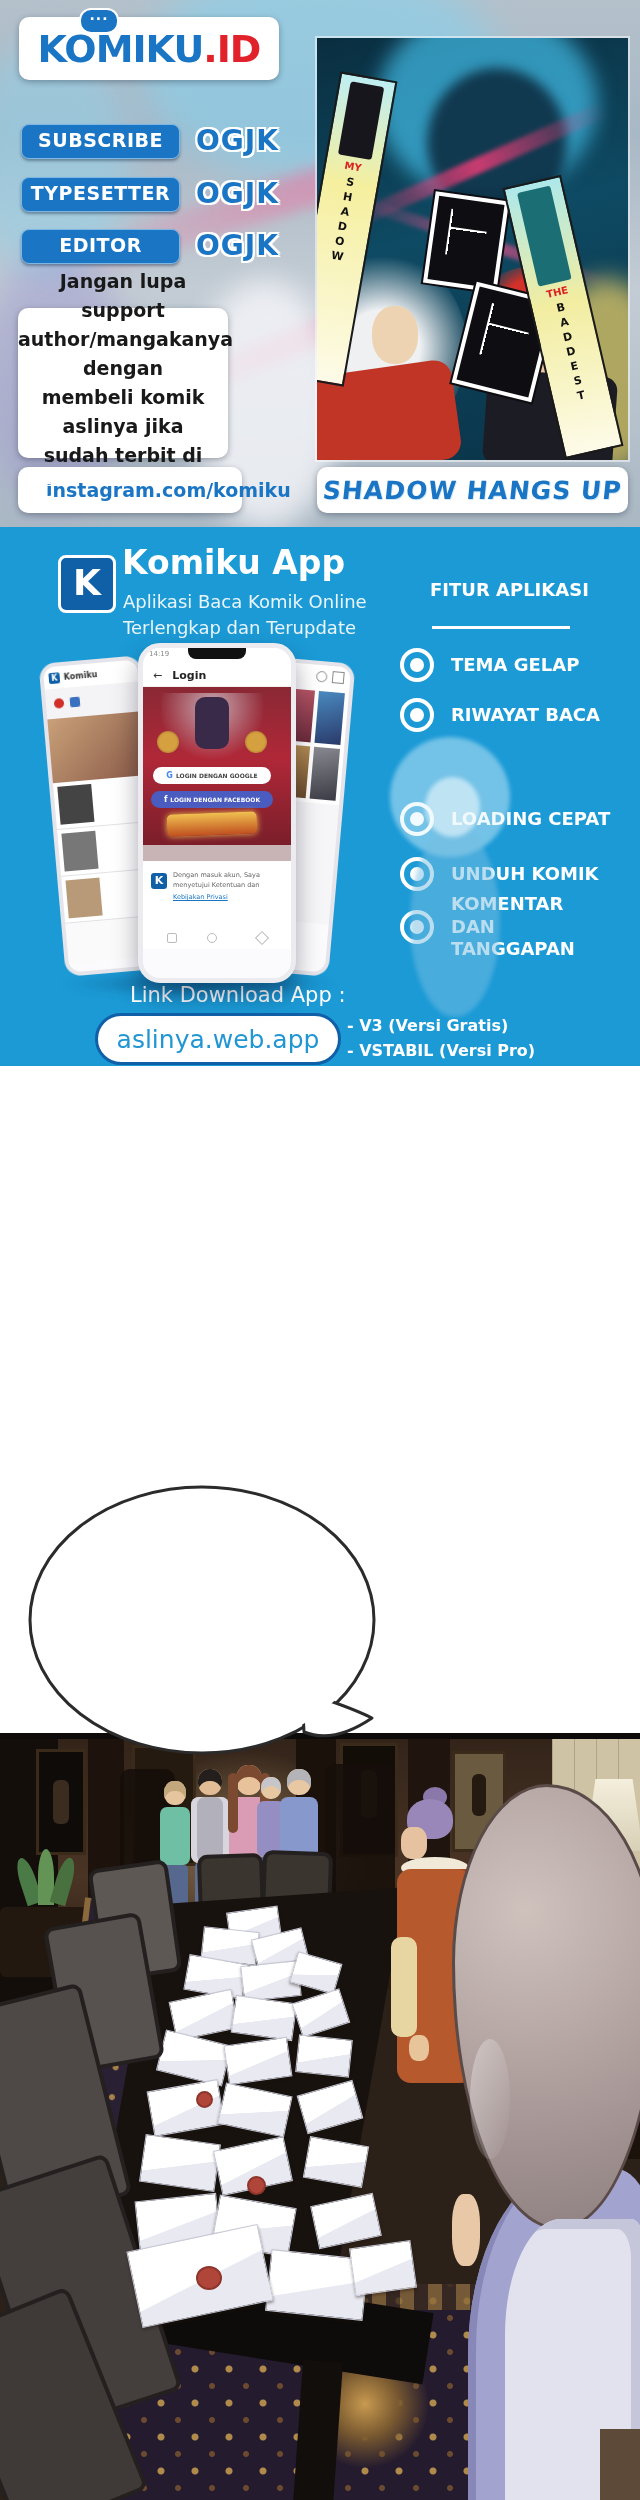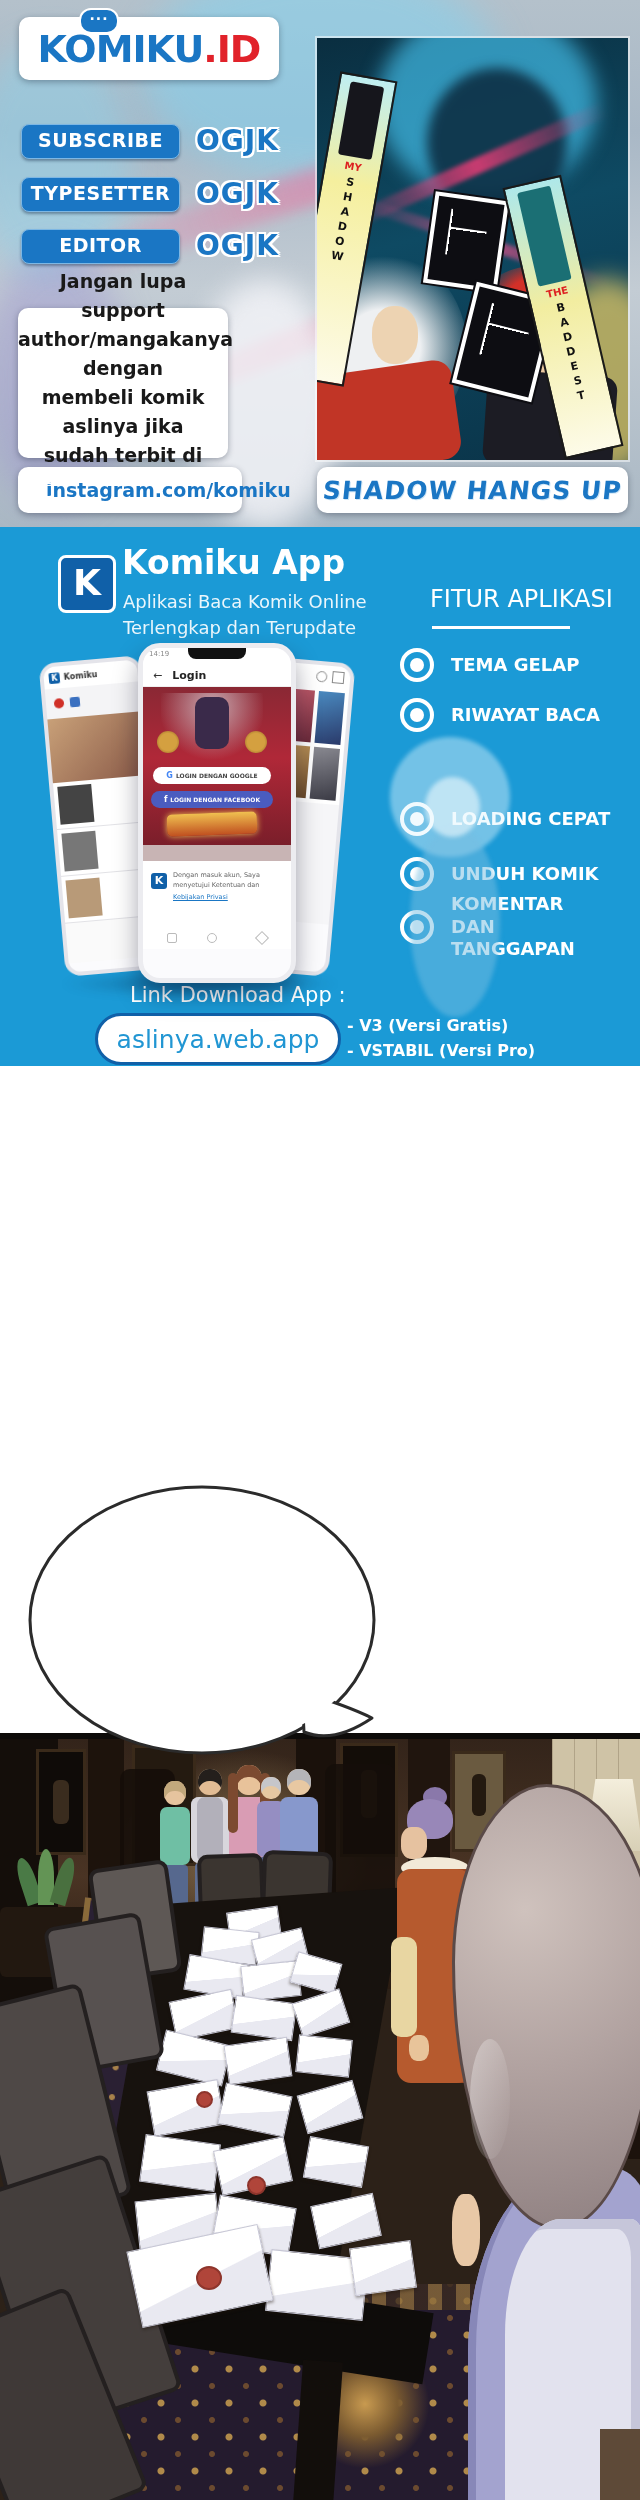--- a/index.html
+++ b/index.html
@@ -42,21 +42,21 @@
   .title-card{position:absolute;left:317px;top:467px;width:311px;height:46px;background:#fff;border-radius:10px;
               box-shadow:0 2px 6px rgba(20,30,50,.35);display:flex;align-items:center;justify-content:center;}
   .title-text{color:#1a76c4;font-weight:bold;font-size:25px;letter-spacing:1px;transform:skewX(-6deg);
               text-shadow:1px 1px 0 #cfe6f6;}
   
   .app{position:absolute;left:0;top:527px;width:640px;height:539px;background:#1b9ad6;overflow:hidden;}
   .app-icon{position:absolute;left:58px;top:28px;width:52px;height:52px;background:#1060a8;border:3px solid #fff;
             border-radius:8px;color:#fff;font-weight:bold;font-size:36px;text-align:center;line-height:50px;}
   .app-title{position:absolute;left:122px;top:16px;color:#fff;font-weight:bold;font-size:33px;}
   .app-sub{position:absolute;left:123px;color:#eaf6fc;font-size:18px;}
-  .feat-head{position:absolute;left:430px;top:58px;color:#fff;font-weight:normal;font-size:24px;}
+  .feat-head{position:absolute;left:430px;top:52px;color:#fff;font-weight:bold;font-size:18px;}
   .feat-underline{position:absolute;left:432px;top:99px;width:138px;height:3px;background:#fff;}
   .feat{position:absolute;left:400px;width:225px;display:flex;align-items:center;gap:17px;}
   .bullet{width:26px;height:26px;border:4px solid #fff;border-radius:50%;position:relative;flex:0 0 auto;}
   .bullet::after{content:"";position:absolute;left:6px;top:6px;width:14px;height:14px;background:#fff;border-radius:50%;}
   .feat-label{color:#fff;font-weight:bold;font-size:18px;line-height:1.25;}
   .phone{position:absolute;background:#fbfbfd;border:4px solid #e4e4ea;border-radius:16px;overflow:hidden;}
   .dl-label{position:absolute;left:130px;top:456px;color:#fff;font-size:21px;}
   .dl-pill{position:absolute;left:95px;top:486px;width:240px;height:46px;background:#fff;border:3px solid #1060a8;
            border-radius:26px;display:flex;align-items:center;justify-content:center;}
   .dl-url{color:#2196d3;font-size:25px;}

